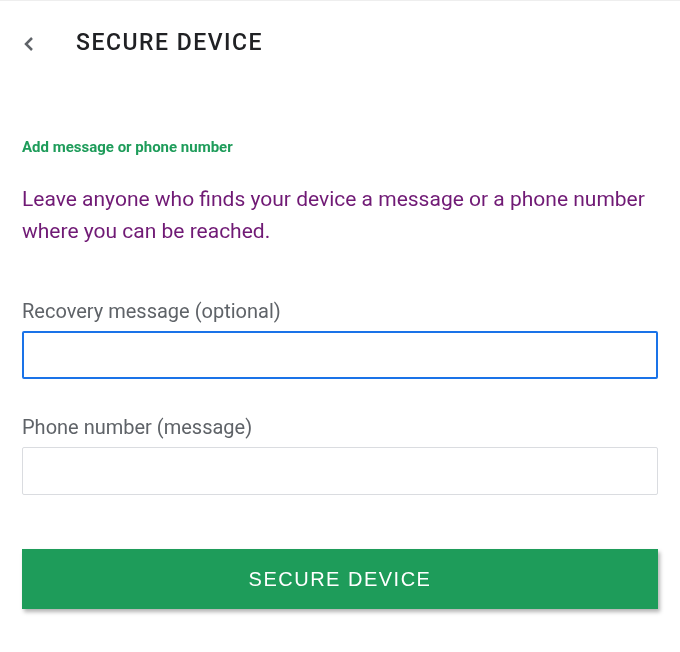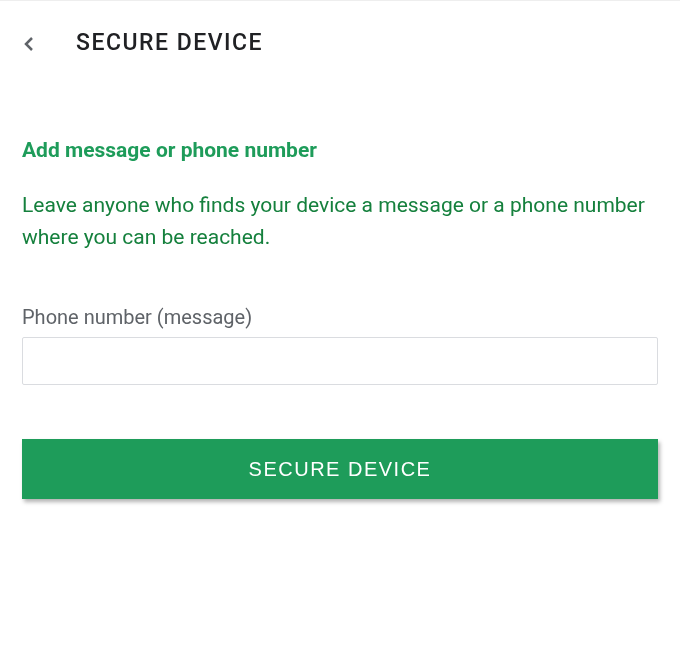--- a/index.html
+++ b/index.html
@@ -34,27 +34,27 @@
       font-size: 23px;
       font-weight: 500;
       letter-spacing: 1.5px;
       color: #202124;
     }
     .content {
       padding: 0 22px;
     }
     .section-title {
       color: #1e9c5a;
-      font-size: 21px;
+      font-size: 15px;
       font-weight: 700;
       margin-top: 62px;
       margin-bottom: 28px;
     }
     .description {
-      color: #15803d;
+      color: #701a75;
       font-size: 21px;
       line-height: 1.5;
       margin-bottom: 52px;
       font-weight: 400;
     }
     .field-group {
       margin-bottom: 36px;
     }
     .field-label {
       color: #5f6368;
@@ -101,20 +101,24 @@
       <path d="M10 1 L4 7 L10 13" stroke="#5f6368" stroke-width="2.5" fill="none" stroke-linecap="butt"></path>
     </svg>
   </span>
   <span class="header-title">SECURE DEVICE</span>
 </div>
 
 <div class="content">
   <div class="section-title">Add message or phone number</div>
   <div class="description">Leave anyone who finds your device a message or a phone number where you can be reached.</div>
 
+  <div class="field-group">
+    <label class="field-label">Recovery message (optional)</label>
+    <input type="text" class="text-input focused" autofocus="" value="" style="">
+  </div>
 
   <div class="field-group">
     <label class="field-label">Phone number (message)</label>
     <input type="text" class="text-input" value="" style="">
   </div>
 </div>
 
 <div class="button-wrap">
   <button class="primary-button">SECURE DEVICE</button>
 </div>

